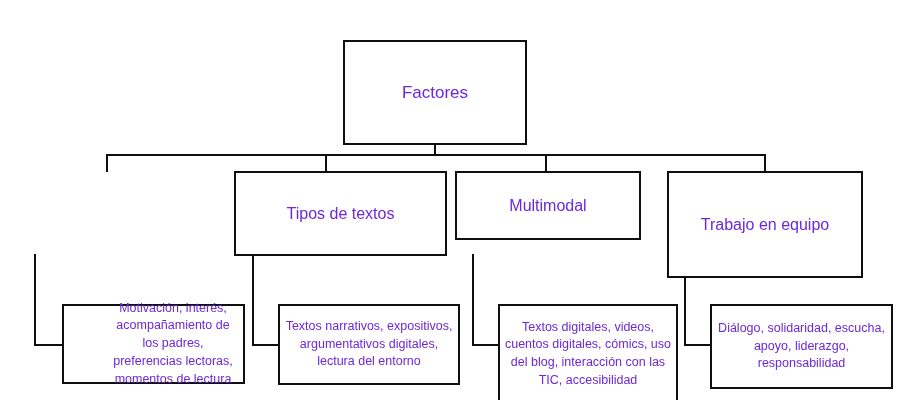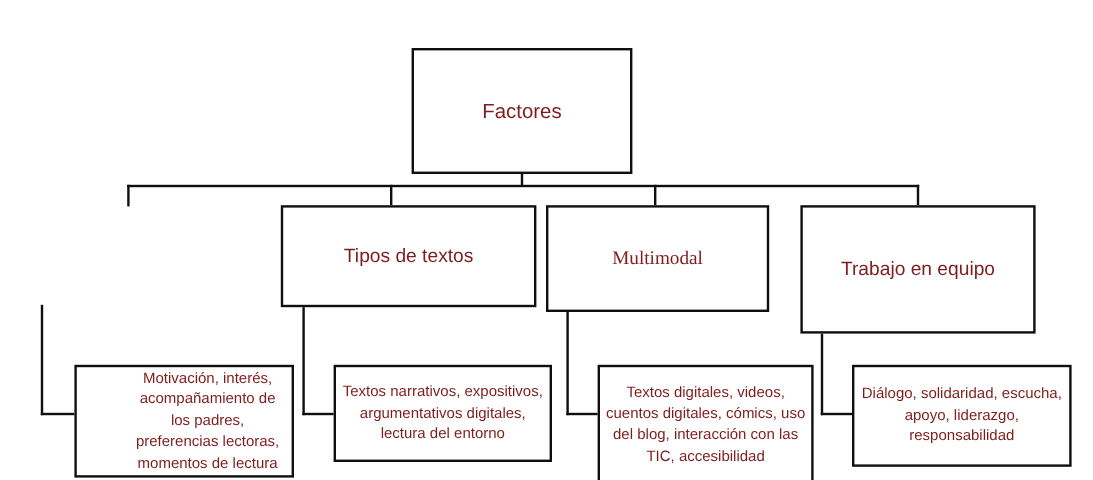--- a/index.html
+++ b/index.html
@@ -17,21 +17,21 @@
   }
   .node {
     position: absolute;
     box-sizing: border-box;
     border: 2px solid #0f0f0f;
     background: #ffffff;
     display: flex;
     align-items: center;
     justify-content: center;
     text-align: center;
-    color: #7f1d1d;
+    color: #6d28d9;
     z-index: 2;
   }
   .node-label {
     display: block;
     width: 100%;
     white-space: pre-line;
   }
   .root-node {
     font-size: 17px;
     font-weight: 400;
@@ -69,41 +69,41 @@
   <div class="edge edge-v" style="left:106px; top:154px; height:18px;"></div>
   <div class="edge edge-v" style="left:325px; top:154px; height:18px;"></div>
   <div class="edge edge-v" style="left:545px; top:154px; height:18px;"></div>
   <div class="edge edge-v" style="left:764px; top:154px; height:18px;"></div>
 
 
   <div class="node category-node" style="left:234px; top:171px; width:213px; height:85px;">
     <span class="node-label">Tipos de textos</span>
   </div>
 
-  <div class="node category-node" style="left:455px; top:171px; width:186px; height:89px;font-family:Liberation Serif, serif;">
+  <div class="node category-node" style="left:455px; top:171px; width:186px; height:69px;">
     <span class="node-label">Multimodal</span>
   </div>
 
   <div class="node category-node" style="left:667px; top:171px; width:196px; height:107px;">
     <span class="node-label">Trabajo en equipo</span>
   </div>
 
   <div class="edge edge-v" style="left:34px; top:254px; height:92px;"></div>
   <div class="edge edge-h" style="left:34px; top:344px; width:30px;"></div>
 
   <div class="edge edge-v" style="left:252px; top:254px; height:92px;"></div>
   <div class="edge edge-h" style="left:252px; top:344px; width:28px;"></div>
 
   <div class="edge edge-v" style="left:472px; top:254px; height:92px;"></div>
   <div class="edge edge-h" style="left:472px; top:344px; width:28px;"></div>
 
   <div class="edge edge-v" style="left:684px; top:254px; height:92px;"></div>
   <div class="edge edge-h" style="left:684px; top:344px; width:28px;"></div>
 
-  <div class="node detail-node" style="left:62px; top:304px; width:183px; height:94px;padding-left:43px;">
+  <div class="node detail-node" style="left:62px; top:304px; width:183px; height:80px;padding-left:43px;">
     <span class="node-label">Motivación, interés, acompañamiento de los padres, preferencias lectoras, momentos de lectura</span>
   </div>
 
   <div class="node detail-node" style="left:278px; top:304px; width:182px; height:81px;justify-content:flex-end;">
     <span class="node-label">Textos narrativos, expositivos, argumentativos digitales, lectura del entorno</span>
   </div>
 
   <div class="node detail-node" style="left:498px; top:304px; width:180px; height:100px;">
     <span class="node-label">Textos digitales, videos, cuentos digitales, cómics, uso del blog, interacción con las TIC, accesibilidad</span>
   </div>

